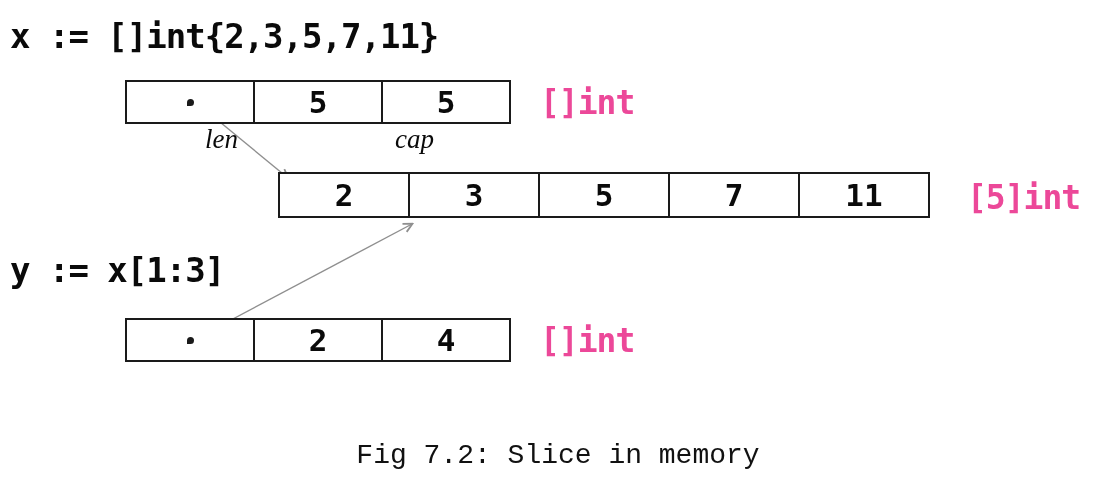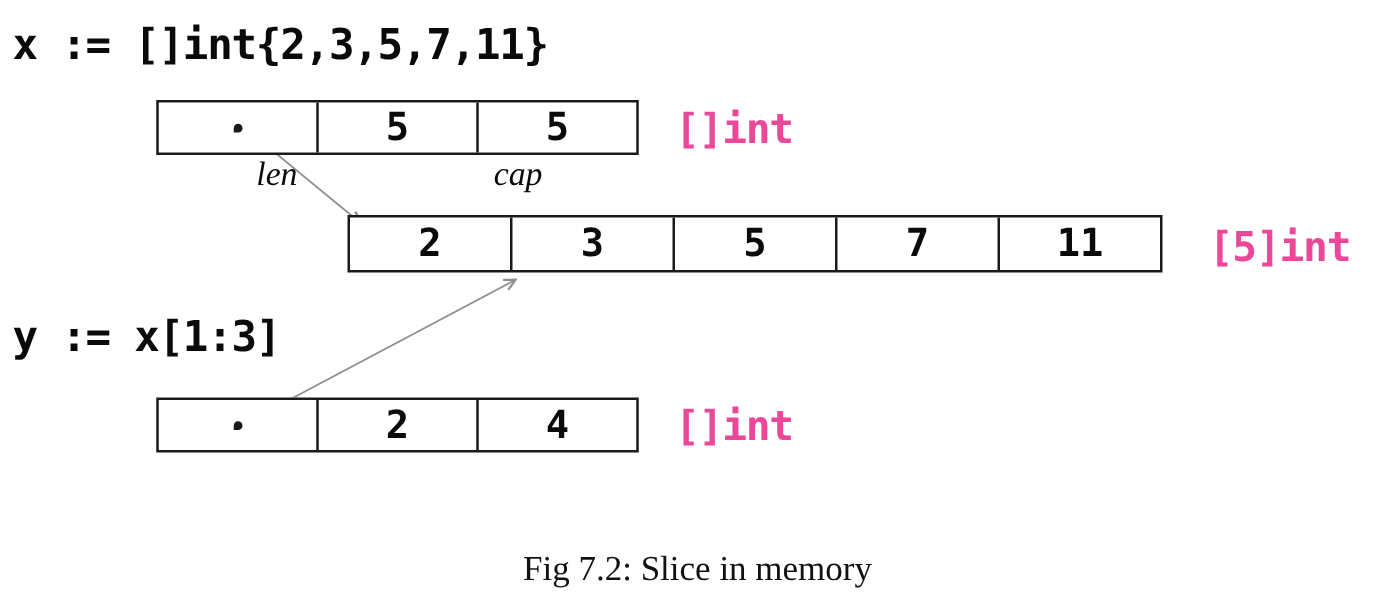--- a/index.html
+++ b/index.html
@@ -97,21 +97,21 @@
     font-size: 27px;
     color: #0a0a0a;
   }
 
   .caption {
     position: absolute;
     left: 0;
     right: 0;
     top: 440px;
     text-align: center;
-    font-family: Liberation Serif, serif;
+    font-family: Liberation Mono, monospace;
     font-size: 28px;
     color: #111111;
   }
 </style>
 </head>
 <body>
 
 <div class="canvas">
 
   <svg class="arrows-svg" viewBox="0 0 1116 491" xmlns="http://www.w3.org/2000/svg">

